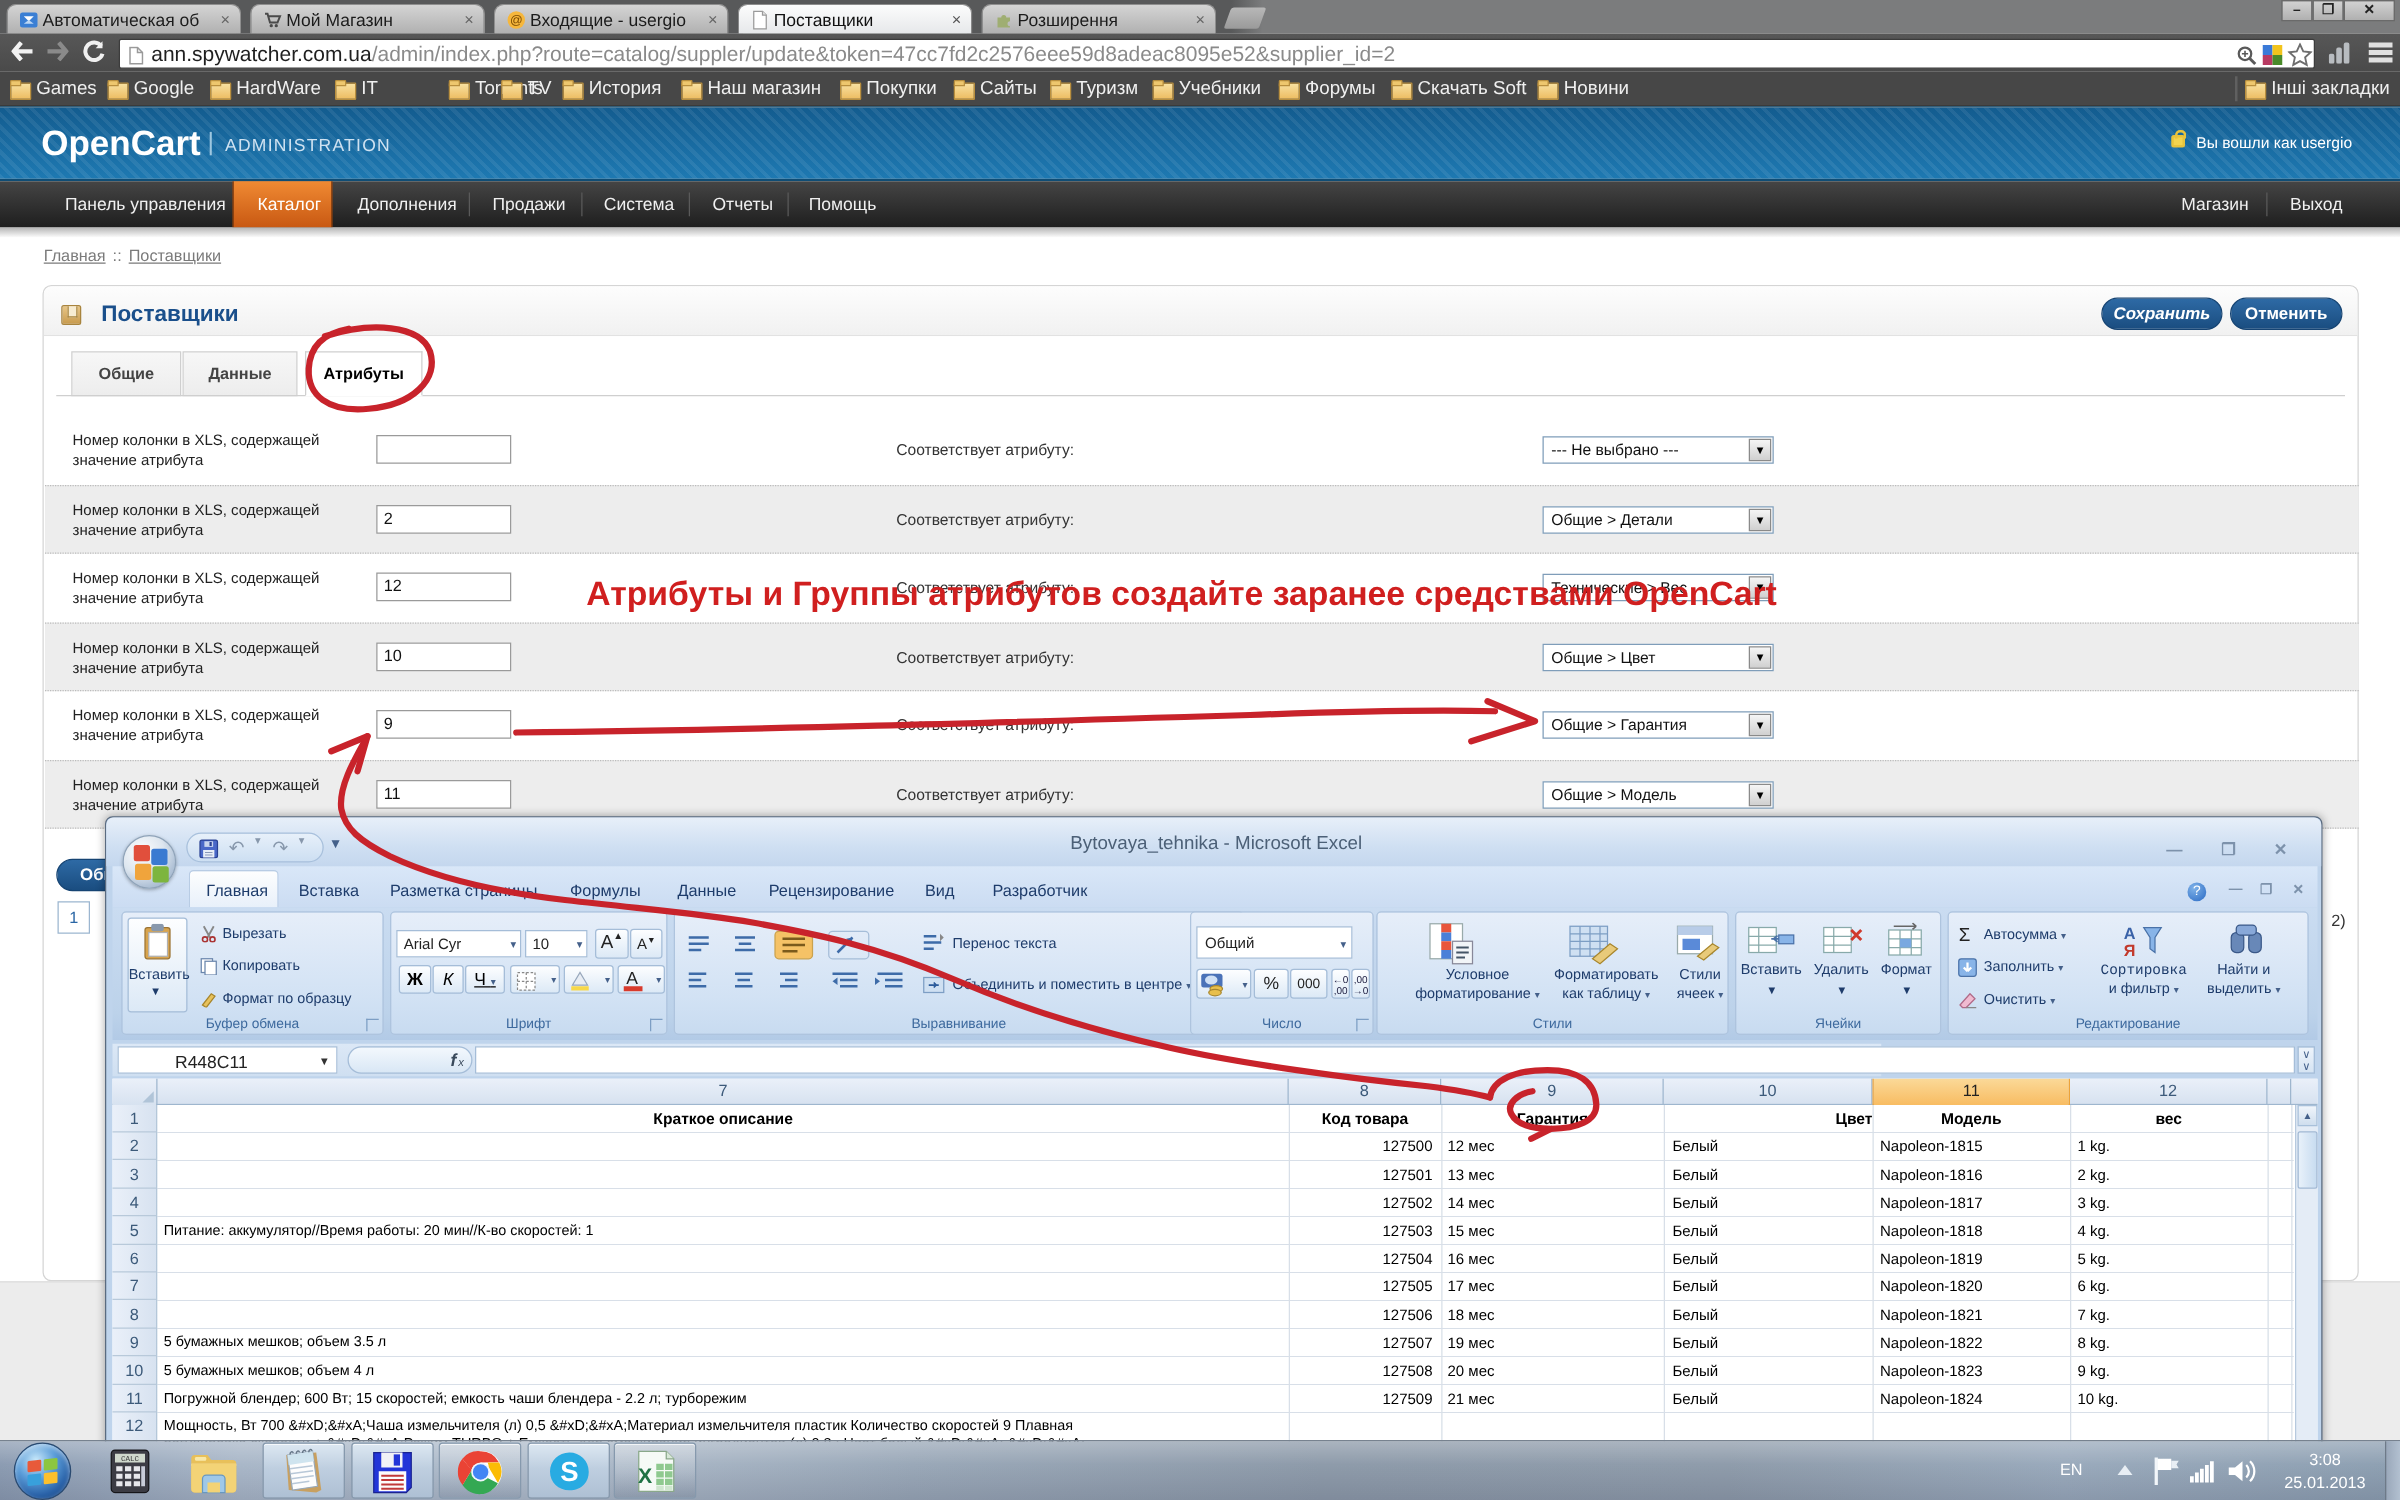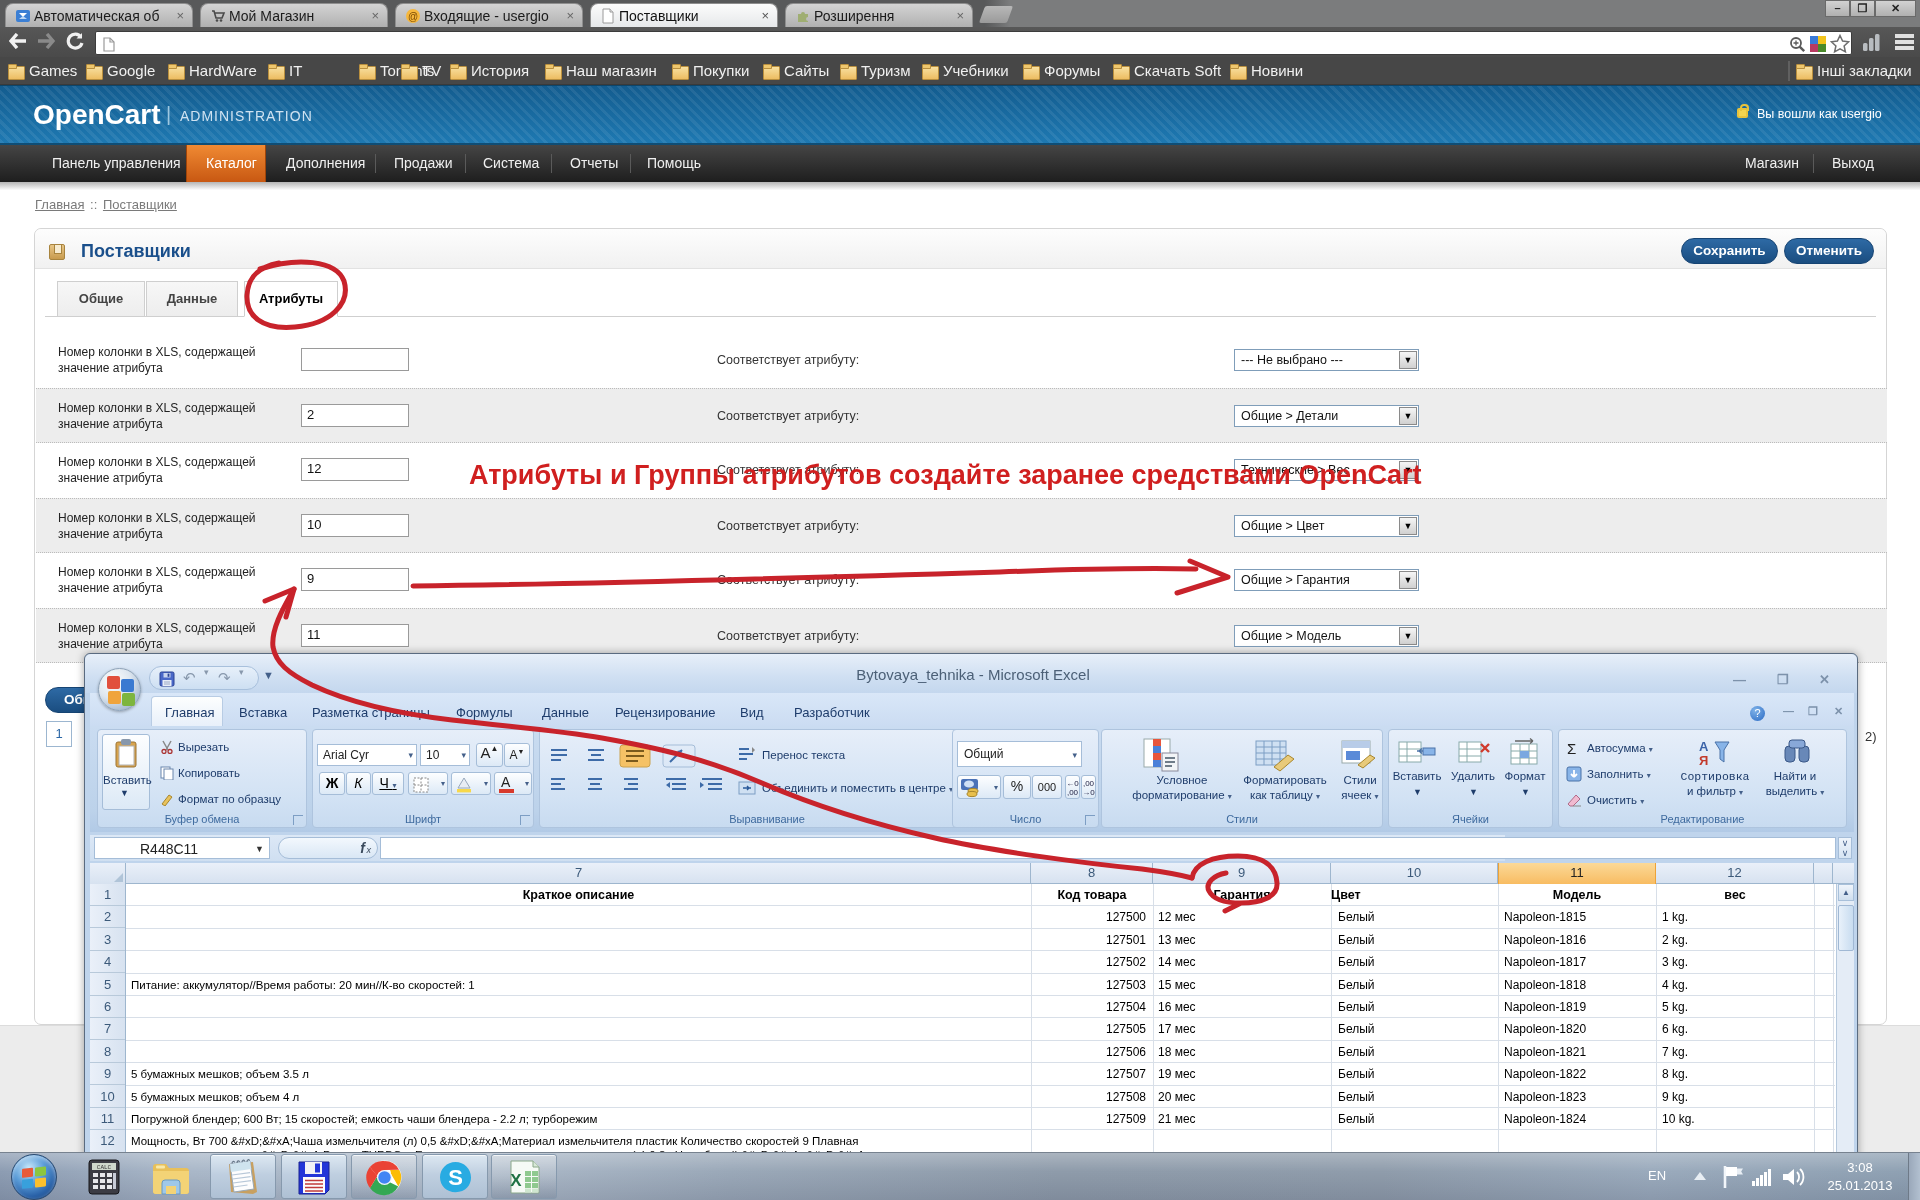--- a/index.html
+++ b/index.html
@@ -37,21 +37,21 @@
 #nvcat span{position:absolute;left:19px;top:10px;font-size:14px;color:#fff;}
 #shadow{left:0;top:182px;width:1920px;height:8px;background:linear-gradient(#b5b5b5,#fdfdfd);}
 #crumbs{left:33px;top:197px;font-size:13px;color:#7a7a7a;}
 #crumbs u{margin:0 2px;}
 #cbox{left:34px;top:228px;width:1853px;height:797px;background:#fff;border:1px solid #d5d5d5;border-radius:7px;}
 #chead{left:0px;top:0px;width:1851px;height:40px;background:linear-gradient(#fdfdfd,#f1f1f1);border-bottom:1px solid #e2e2e2;border-radius:7px 7px 0 0;}
 #cicon{left:14px;top:15px;width:16px;height:16px;background:linear-gradient(#e8c687,#c89b4e);border:1px solid #a8843e;border-radius:2px;}
 #cicon:before{content:"";position:absolute;left:4px;top:0;width:6px;height:8px;background:#f7ecd2;border:1px solid #a8843e;border-top:none;}
 #ctitle{left:46px;top:12px;font-size:18px;font-weight:bold;color:#1a4f8b;}
 .pill{position:absolute;height:26px;border-radius:13px;background:linear-gradient(#2e6aa5,#1a4d80);border:1px solid #164473;color:#fff;font-size:13.5px;font-weight:bold;text-align:center;}
-#btnsave{left:1646px;top:9px;width:97px;line-height:24px;}
+#btnsave{left:1646px;top:9px;width:97px;line-height:24px;font-style:italic;}
 #btncancel{left:1749px;top:9px;width:90px;line-height:24px;}
 .octab{position:absolute;top:52px;height:36px;background:linear-gradient(#f7f7f7,#ededed);border:1px solid #cfcfcf;font-size:13px;font-weight:bold;color:#444;text-align:center;}
 .octab.on{background:#fff;border-bottom:1px solid #fff;color:#000;z-index:3;}
 #tabline{left:10px;top:87px;width:1831px;height:1px;background:#cfcfcf;}
 .frow{position:absolute;left:1px;width:1851px;height:55px;}
 .frow.g{background:#ededed;border-top:1px dotted #bbb;border-bottom:1px dotted #bbb;}
 .flab{position:absolute;left:22px;top:12px;font-size:12px;color:#222;line-height:15.5px;}
 .finp{position:absolute;left:265px;top:15px;width:108px;height:23px;background:#fff;border:1px solid #9a9a9a;font-size:13px;color:#111;padding:2px 0 0 5px;}
 .fmid{position:absolute;left:681px;top:20px;font-size:12.5px;color:#333;}
 .fsel{position:absolute;left:1198px;top:16px;width:185px;height:22px;background:#fff;border:1px solid #7f9db9;font-size:12.5px;color:#111;}
@@ -167,20 +167,21 @@
     </svg>
   <svg style="position:absolute;left:66px;top:5px;" width="18" height="18" viewBox="0 0 18 18">
       <path d="M15 5A7 7 0 1 0 16 11" stroke="#f0f0f0" stroke-width="3.2" fill="none"></path>
       <path d="M16 1v5.5h-5.5z" fill="#f0f0f0"></path>
     </svg>
   <div id="omni">
     <svg style="position:absolute;left:7px;top:5px;" width="12" height="15" viewBox="0 0 12 15">
         <path d="M1 1h6l4 4v9H1z" fill="#fff" stroke="#9a9a9a" stroke-width="1.2"></path>
         <path d="M7 1v4h4" fill="none" stroke="#9a9a9a" stroke-width="1.2"></path>
       </svg>
+    <div class="url">ann.spywatcher.com.ua<span>/admin/index.php?route=catalog/suppler/update&amp;token=47cc7fd2c2576eee59d8adeac8095e52&amp;supplier_id=2</span></div>
     <svg style="position:absolute;left:1693px;top:4px;" width="17" height="17" viewBox="0 0 17 17">
         <circle cx="7" cy="7" r="5" fill="none" stroke="#5a5a5a" stroke-width="1.8"></circle>
         <path d="M10.6 10.6l4.6 4.6" stroke="#5a5a5a" stroke-width="2.4"></path>
         <path d="M4.5 7h5M7 4.5v5" stroke="#5a5a5a" stroke-width="1.3"></path>
       </svg>
     <svg style="position:absolute;left:1714px;top:4px;" width="16" height="16" viewBox="0 0 16 16">
         <rect x="0" y="0" width="8" height="8" fill="#3a7ad8"></rect>
         <rect x="8" y="0" width="8" height="8" fill="#f2c41c"></rect>
         <rect x="0" y="8" width="8" height="8" fill="#b83a62"></rect>
         <rect x="8" y="8" width="8" height="8" fill="#4a8a2a"></rect>
@@ -627,21 +628,21 @@
       <div class="gv" style="left:905px;"></div>
       <div class="gv" style="left:1027px;"></div>
       <div class="gv" style="left:1205px;"></div>
       <div class="gv" style="left:1372px;"></div>
       <div class="gv" style="left:1530px;"></div>
       <div class="gv" style="left:1688px;"></div>
       <div class="gv" style="left:1707px;"></div>
       <div class="cell b" style="left:0;top:0;width:905px;text-align:center;">Краткое описание</div>
       <div class="cell b" style="left:905px;top:0;width:122px;text-align:center;">Код товара</div>
       <div class="cell b" style="left:1027px;top:0;width:178px;text-align:center;">Гарантия</div>
-      <div class="cell b" style="left:1205px;top:0;width:167px;text-align:left;">Цвет</div>
+      <div class="cell b" style="left:1205px;top:0;width:167px;text-align:right;">Цвет</div>
       <div class="cell b" style="left:1372px;top:0;width:158px;text-align:center;">Модель</div>
       <div class="cell b" style="left:1530px;top:0;width:158px;text-align:center;">вес</div>
       <div class="cell r" style="left:900px;top:22.4px;width:120px;">127500</div>
       <div class="cell" style="left:1032px;top:22.4px;">12 мес</div>
       <div class="cell" style="left:1212px;top:22.4px;">Белый</div>
       <div class="cell" style="left:1378px;top:22.4px;">Napoleon-1815</div>
       <div class="cell" style="left:1536px;top:22.4px;">1 kg.</div>
       <div class="cell r" style="left:900px;top:44.8px;width:120px;">127501</div>
       <div class="cell" style="left:1032px;top:44.8px;">13 мес</div>
       <div class="cell" style="left:1212px;top:44.8px;">Белый</div>

